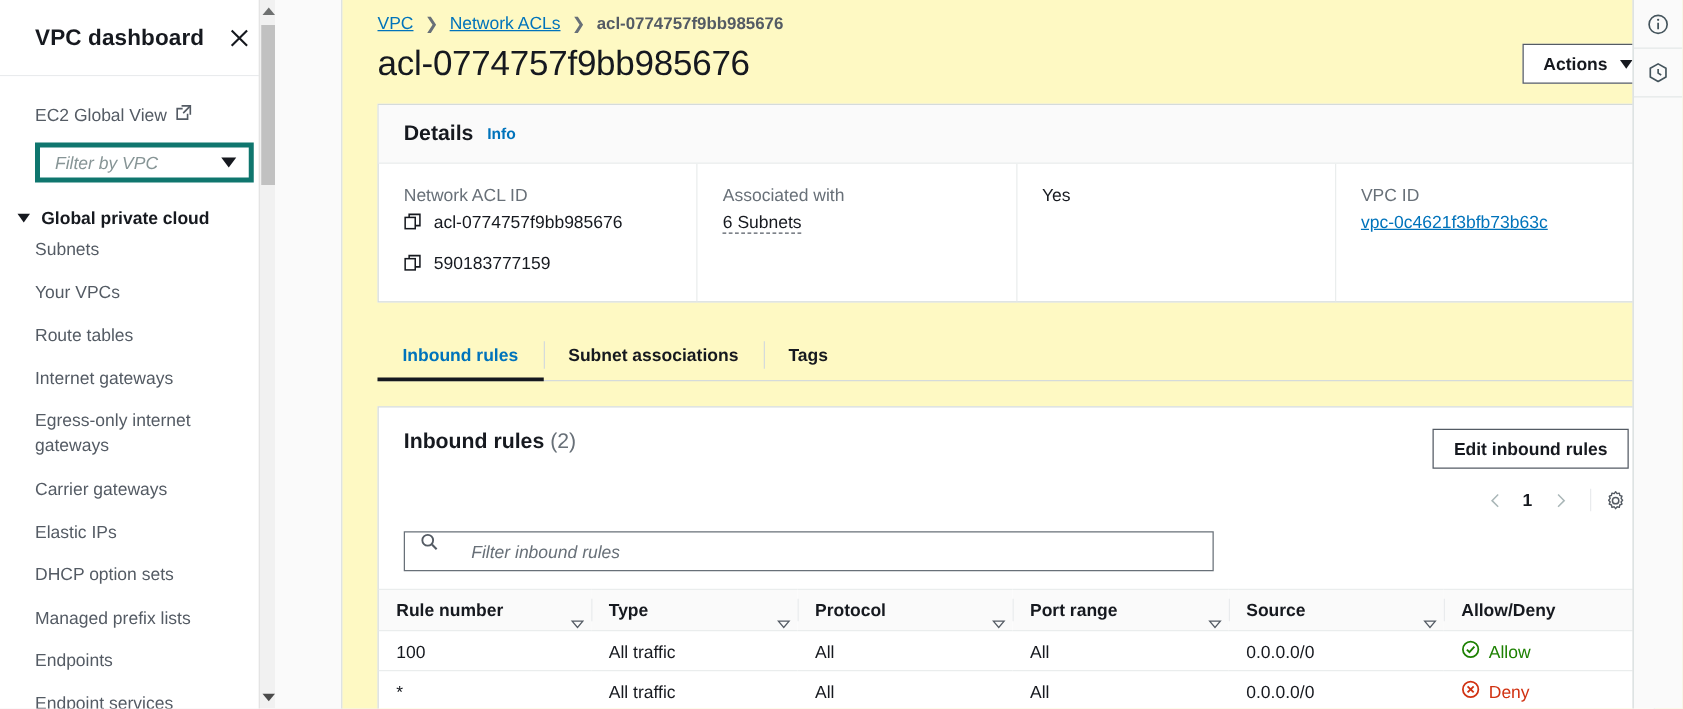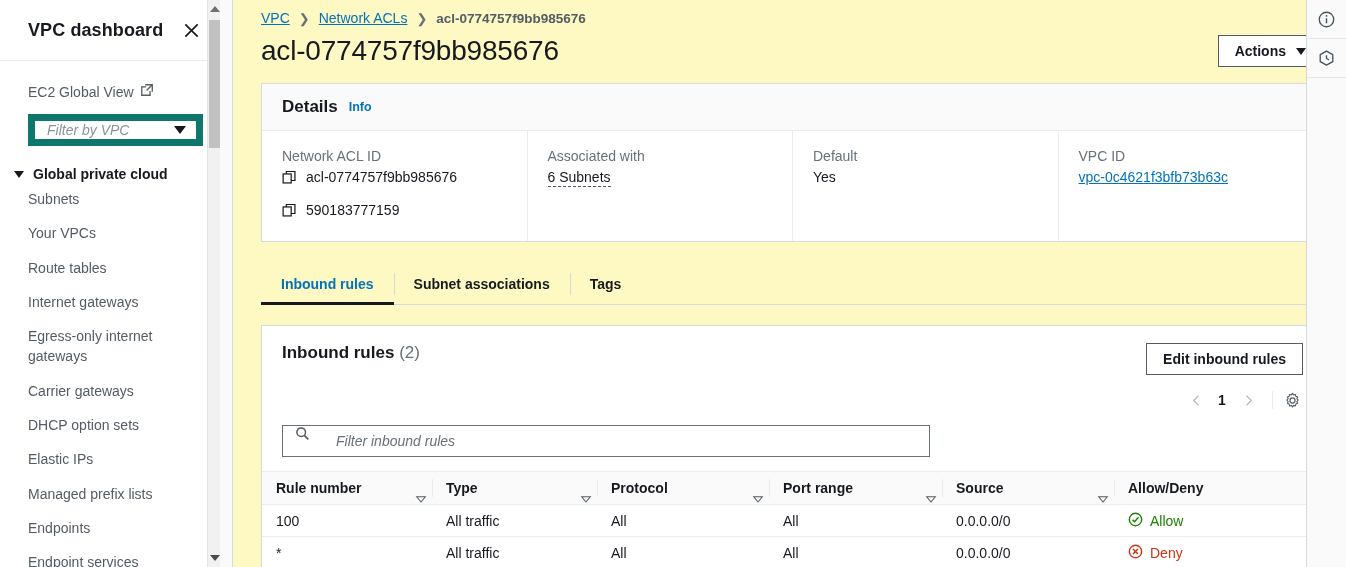--- a/index.html
+++ b/index.html
@@ -9,21 +9,21 @@
     overflow: hidden;
     background: #f2f3f3;
     font-family: "Liberation Sans", sans-serif;
     font-size: 14px;
     color: #16191f;
   }
   .app { position: relative; width: 1346px; height: 567px; display: flex; }
 
   
   .sidebar {
-    width: 233px; height: 567px;
+    width: 274px; height: 567px;
     background: #fafafa;
     border-right: 1px solid #d5dbdb;
     position: relative;
     flex: none;
   }
   .sidebar-inner { width: 220px; height: 567px; overflow: hidden; position: relative; }
   .sb-header {
     height: 61px;
     display: flex; align-items: center; justify-content: space-between;
     padding: 0 18px 0 28px;
@@ -38,21 +38,21 @@
   }
   .sb-body { padding: 0 0 0 0; background:#ffffff; height:506px; }
   .sb-link-row { padding: 22px 0 0 28px; }
   .ext-link {
     color: #545b64; text-decoration: none; font-size: 14px;
     display: inline-flex; align-items: center; gap: 6px; cursor: pointer;
   }
   .filter-wrap { padding: 14px 0 0 28px; }
   .filter-select {
     width: 175px; height: 32px;
-    border: 7px solid #0f766e; background: #fff;
+    border: 4px solid #0f766e; background: #fff;
     display: flex; align-items: center; justify-content: space-between;
     padding: 0 10px 0 12px; cursor: pointer;
   }
   .filter-ph { color: #879596; font-style: italic; font-size: 14px; }
   .caret-down {
     width: 0; height: 0;
     border-left: 6px solid transparent; border-right: 6px solid transparent;
     border-top: 8px solid #16191f;
   }
   .section-head {
@@ -304,22 +304,22 @@
           <span>Global private cloud</span>
         </div>
 
         <ul class="nav-list">
           <li class="nav-item">Subnets</li>
           <li class="nav-item">Your VPCs</li>
           <li class="nav-item">Route tables</li>
           <li class="nav-item">Internet gateways</li>
           <li class="nav-item">Egress-only internet gateways</li>
           <li class="nav-item">Carrier gateways</li>
+          <li class="nav-item">Elastic IPs</li>
           <li class="nav-item">DHCP option sets</li>
-          <li class="nav-item">Elastic IPs</li>
           <li class="nav-item">Managed prefix lists</li>
           <li class="nav-item">Endpoints</li>
           <li class="nav-item">Endpoint services</li>
         </ul>
       </div>
 
       <div class="sb-scroll">
         <div class="sb-arrow-up">
             <i></i>
           </div>
@@ -381,21 +381,20 @@
         </div>
 
         <div class="dcol">
           <div class="dlabel">Associated with</div>
           <div class="dval plain">
             <span class="dashed-link">6 Subnets</span>
           </div>
         </div>
 
         <div class="dcol">
-          <div class="dlabel">Default</div>
           <div class="dval plain">Yes</div>
         </div>
 
         <div class="dcol">
           <div class="dlabel">VPC ID</div>
           <div class="dval plain">
             <span class="link-blue">vpc-0c4621f3bfb73b63c</span>
           </div>
         </div>
 

